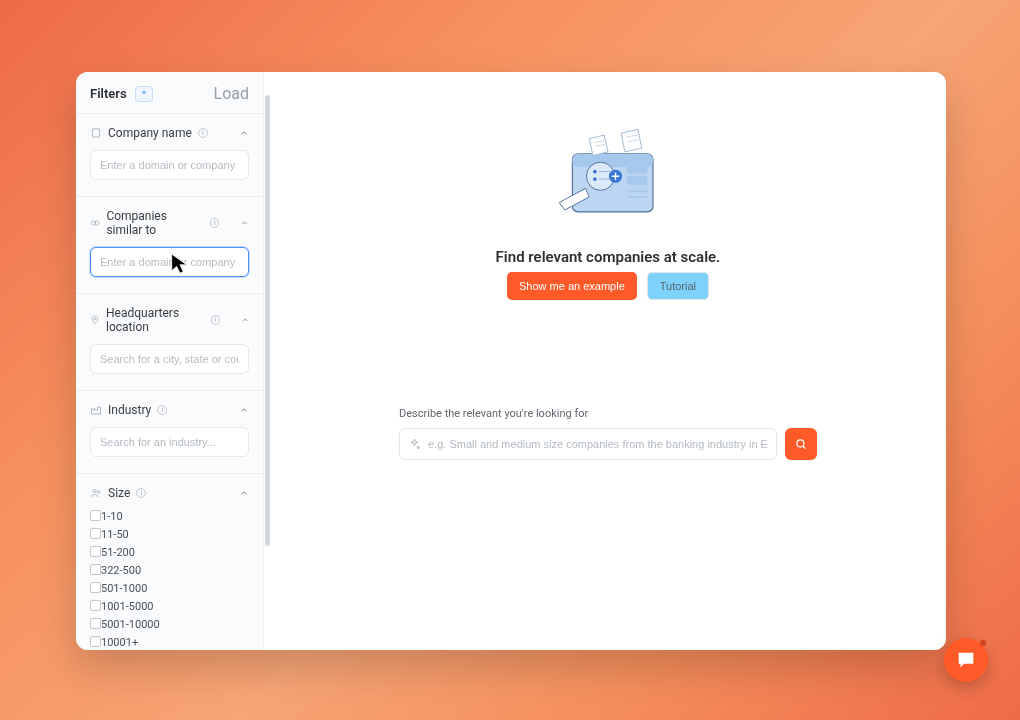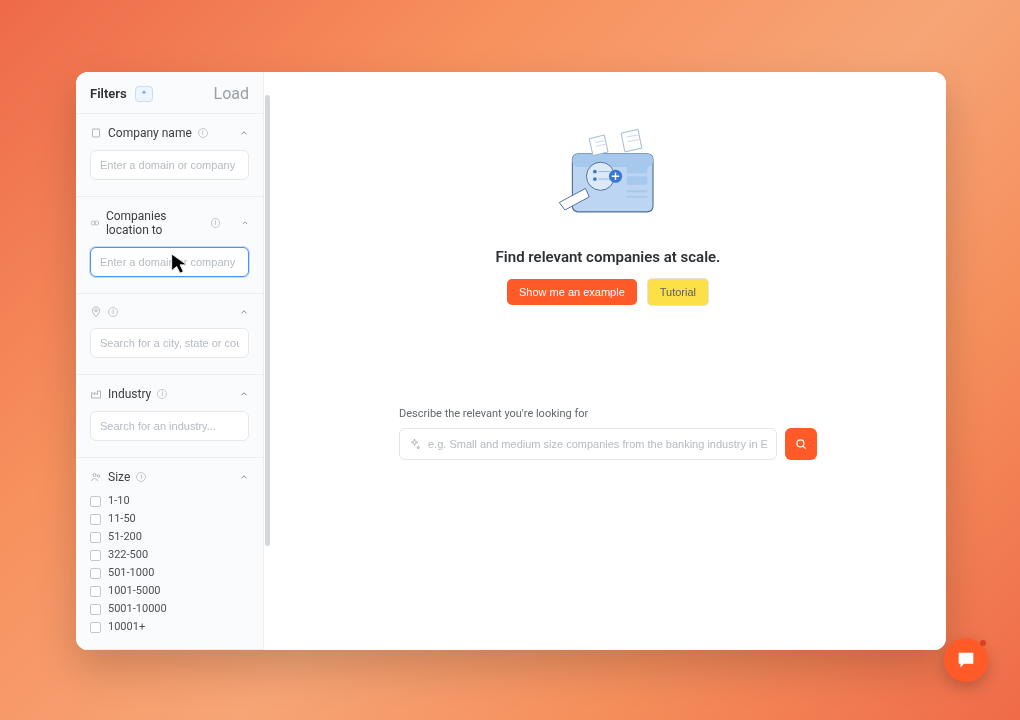--- a/index.html
+++ b/index.html
@@ -125,22 +125,22 @@
   padding: 0 9px;
   font-size: 11px;
   color: #333;
   background: #fff;
 }
 .input::placeholder { color: #b4bbc2; }
 .input.active { border: 1.5px solid #4a90ff; box-shadow: 0 0 0 1px #c6dbff; }
 .check-list { display: flex; flex-direction: column; gap: 5px; margin-top:4px; }
 .check-row {
   display: flex;
-  align-items: flex-end;
-  gap: 7px;
+  align-items: flex-start;
+  gap: 0;
   font-size: 11px;
   color: #4a5056;
 }
 .check-box {
   width: 11px;
   height: 11px;
   border: 1px solid #c3c8ce;
   border-radius: 2px;
   background: #fff;
 }
@@ -159,46 +159,45 @@
 }
 .illus {
   width: 150px;
   height: 110px;
   margin: 0 auto 18px auto;
 }
 .hero-title {
   font-size: 15px;
   font-weight: 600;
   color: #2d3034;
-  margin-bottom: 12px;
+  margin-bottom: 6px;
 }
 .hero-desc {
   font-size: 11px;
   line-height: 1.55;
   color: #868d94;
   padding: 0 6px;
   margin-bottom: 18px;
 }
 .hero-actions {
   display: flex;
   justify-content: center;
   gap: 10px;
-  align-items: center;
 }
 .btn-primary {
   background: #ff5a28;
   color: #fff;
   font-size: 11px;
   border: none;
   padding: 7px 12px;
   border-radius: 5px;
   cursor: pointer;
 }
 .btn-secondary {
-  background: #fde047;
+  background: #7dd3fc;
   color: #596067;
   font-size: 11px;
   border: 1px solid #e0e3e7;
   padding: 7px 12px;
   border-radius: 5px;
   cursor: pointer;
 }
 .prompt-area {
   position: absolute;
   top: 335px;
@@ -320,37 +319,38 @@
       <input class="input" placeholder="Enter a domain or company name" style="">
     </div>
 
     <div class="section">
       <div class="section-head">
         <span class="section-head-left">
           <svg class="mini-icon" viewBox="0 0 24 24">
               <circle cx="8" cy="12" r="5"></circle>
               <circle cx="16" cy="12" r="5"></circle>
             </svg>
-          <span>Companies location to</span>
+          <span>Companies similar to</span>
           <span class="info-icon">i</span>
         </span>
         <svg class="chev" viewBox="0 0 24 24">
             <polyline points="6 15 12 9 18 15"></polyline>
           </svg>
       </div>
       <input class="input active" placeholder="Enter a domain or company name" style="">
     </div>
 
     <div class="section">
       <div class="section-head">
         <span class="section-head-left">
           <svg class="mini-icon" viewBox="0 0 24 24">
               <path d="M12 2C8 2 5 5 5 9c0 5 7 13 7 13s7-8 7-13c0-4-3-7-7-7z"></path>
               <circle cx="12" cy="9" r="2.5"></circle>
             </svg>
+          <span>Headquarters location</span>
           <span class="info-icon">i</span>
         </span>
         <svg class="chev" viewBox="0 0 24 24">
             <polyline points="6 15 12 9 18 15"></polyline>
           </svg>
       </div>
       <input class="input" placeholder="Search for a city, state or country" style="">
     </div>
 
     <div class="section">

